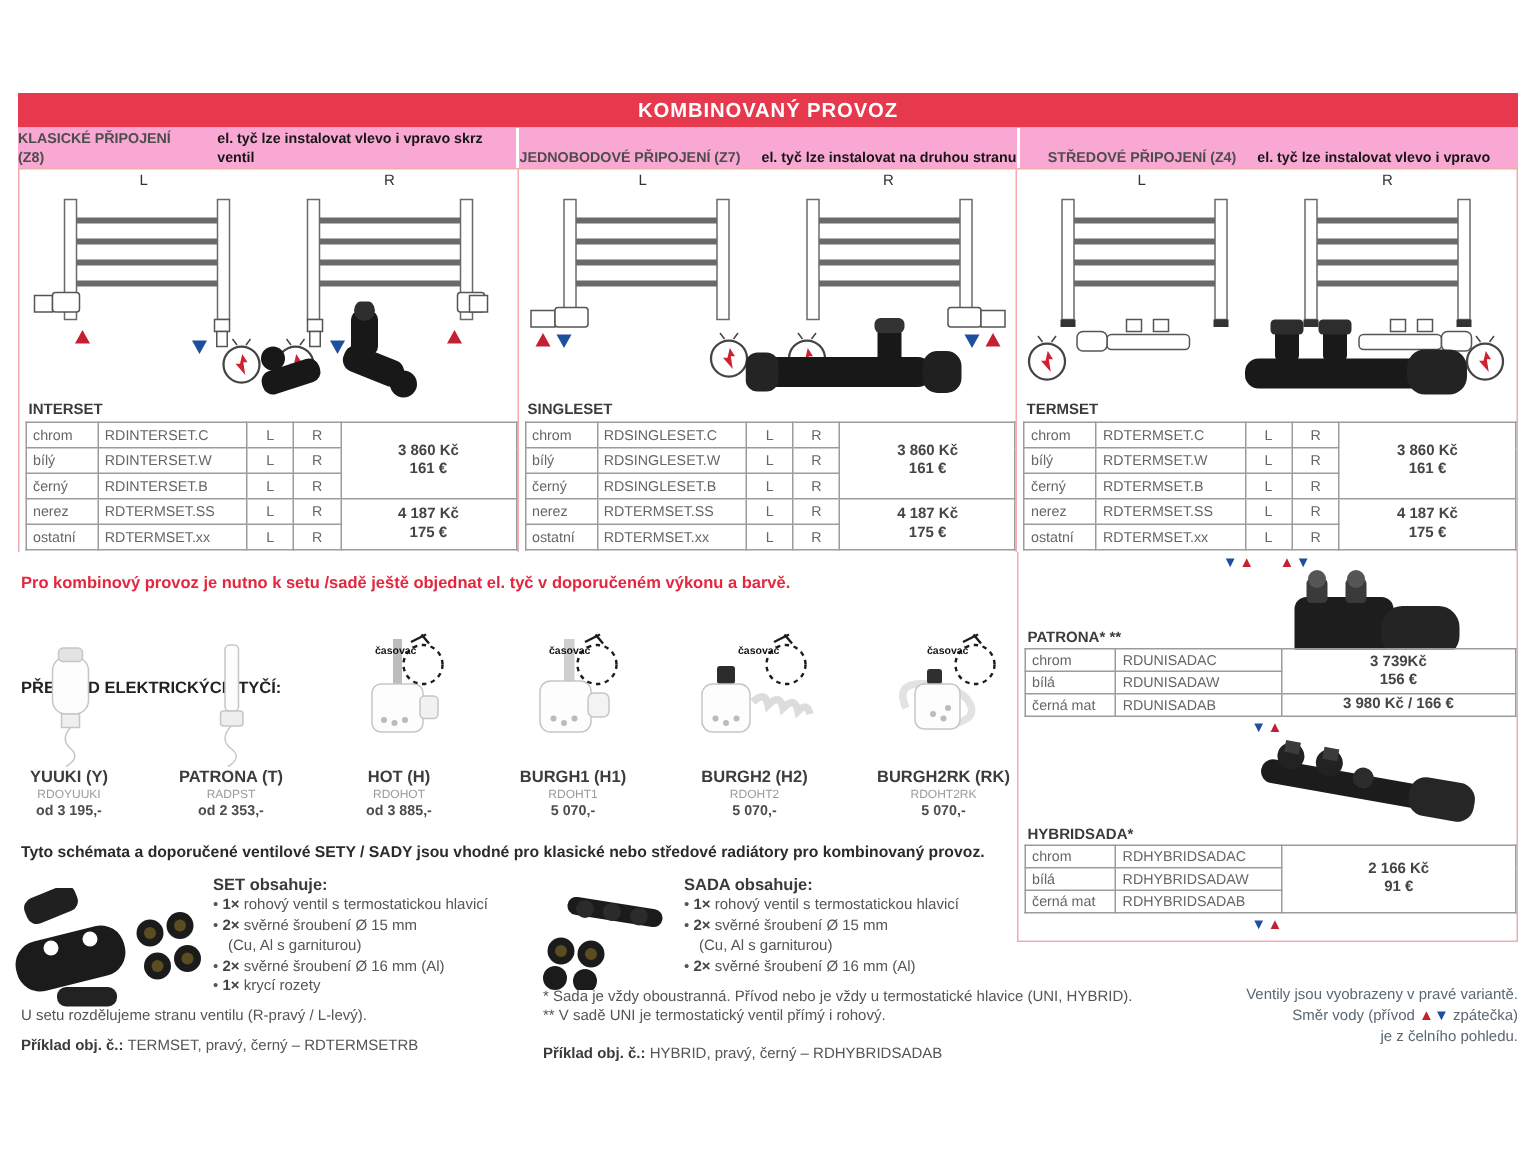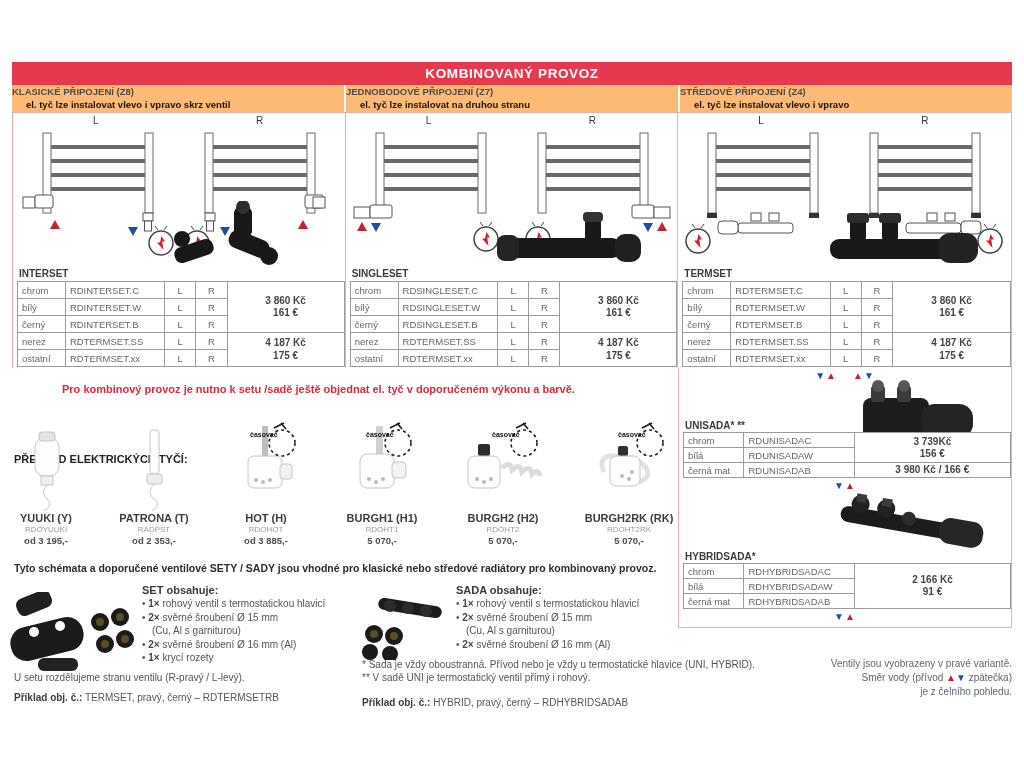--- a/index.html
+++ b/index.html
@@ -3,21 +3,21 @@
 <meta charset="utf-8">
 <style>
   html,body{margin:0;padding:0;}
   body{width:1024px;height:768px;background:#fff;font-family:"Liberation Sans",sans-serif;position:relative;overflow:hidden;color:#555;}
   .abs{position:absolute;}
 
   
   .title-bar{position:absolute;left:12px;top:62px;width:1000px;height:23px;background:#e6394e;color:#fff;
     font-weight:bold;font-size:13.5px;display:flex;align-items:center;justify-content:center;letter-spacing:.6px;}
   .colheads{position:absolute;left:12px;top:85px;width:1000px;height:27px;display:flex;gap:2px;}
-  .colhead{flex:1;background:#fdba74;display:flex;flex-direction:column;align-items:flex-start;justify-content:center;line-height:1.3;}
+  .colhead{flex:1;background:#f9a8d4;display:flex;align-items:flex-end;justify-content:center;line-height:1.3;}
   .colhead .t{font-size:9.5px;font-weight:bold;color:#4c4c4c;}
   .colhead .s{font-size:9.5px;font-weight:bold;color:#161616;margin-left:14px;}
 
   
   .main{position:absolute;left:12px;top:112px;width:1000px;height:256px;border:1px solid #f2abaf;border-bottom:none;display:flex;box-sizing:border-box;}
   .col{width:333px;position:relative;border-right:1px solid #f2abaf;box-sizing:border-box;}
   .col:last-child{border-right:none;}
   .dlab{position:absolute;top:2px;font-size:10px;color:#333;}
   .photo{position:absolute;}
   .set-label{position:absolute;left:6px;top:155px;font-weight:bold;font-size:10px;color:#3b3b3b;}
@@ -35,21 +35,21 @@
   .m-up{color:#c32133;}
   .m-down{color:#1e4f9f;}
   .ext-label{position:absolute;left:6px;font-weight:bold;font-size:10px;color:#3b3b3b;}
   table.ext-table{position:absolute;left:4px;border-collapse:collapse;font-size:9.5px;color:#666;}
   table.ext-table td{border:1px solid #9b9b9b;height:14px;padding:0 4px;background:#fff;}
   td.ecname{width:52px;}
   td.ecode{width:102px;}
   td.eprice{width:150px;text-align:center;font-weight:bold;color:#454545;font-size:10px;line-height:1.2;}
 
   
-  .note-red{position:absolute;left:14px;top:383px;font-size:11px;font-weight:bold;color:#e3273f;margin-left:48px;}
+  .note-red{position:absolute;left:14px;top:383px;font-size:11px;font-weight:bold;color:#e3273f;}
   .rods-heading{position:absolute;left:14px;top:408px;font-size:11px;font-weight:bold;color:#222;margin-top:45px;}
   .rods{position:absolute;left:10px;top:420px;width:664px;height:140px;display:flex;gap:36px;}
   .rod{width:110px;position:relative;display:flex;flex-direction:column;align-items:center;}
   .rod .img{height:92px;display:flex;align-items:flex-end;justify-content:center;}
   .rod .nm{font-size:11px;font-weight:bold;color:#3c3c3c;line-height:13px;}
   .rod .cd{font-size:8px;color:#9a9a9a;line-height:10px;}
   .rod .pr{font-size:9.5px;font-weight:bold;color:#4c4c4c;line-height:12px;}
   .timer{position:absolute;top:-2px;right:2px;width:50px;height:44px;}
   .timer-label{position:absolute;left:-4px;top:13px;font-size:7px;font-weight:bold;color:#111;}
 
@@ -354,21 +354,21 @@
   <svg class="abs" style="right:25px;top:10px" width="135" height="72">
     <g fill="#1d1d1d">
       <rect x="12" y="20" width="66" height="46" rx="8"></rect>
       <rect x="70" y="26" width="52" height="34" rx="14" fill="#242424"></rect>
       <rect x="20" y="8" width="14" height="16" rx="3" fill="#3a3a3a"></rect>
       <rect x="46" y="8" width="14" height="16" rx="3" fill="#3a3a3a"></rect>
       <circle cx="27" cy="8" r="6" fill="#555"></circle>
       <circle cx="53" cy="8" r="6" fill="#555"></circle>
     </g>
   </svg>
-  <div class="ext-label" style="top:52px">UNISADA* **</div>
+  <div class="ext-label" style="top:52px">PATRONA* **</div>
   <table class="ext-table" style="top:64px">
     <tbody>
         <tr>
       <td class="ecname">chrom</td>
       <td class="ecode">RDUNISADAC</td>
       <td class="eprice" rowspan="2">
         <div>3 739Kč</div>
         <div>156 €</div>
       </td>
     </tr>

